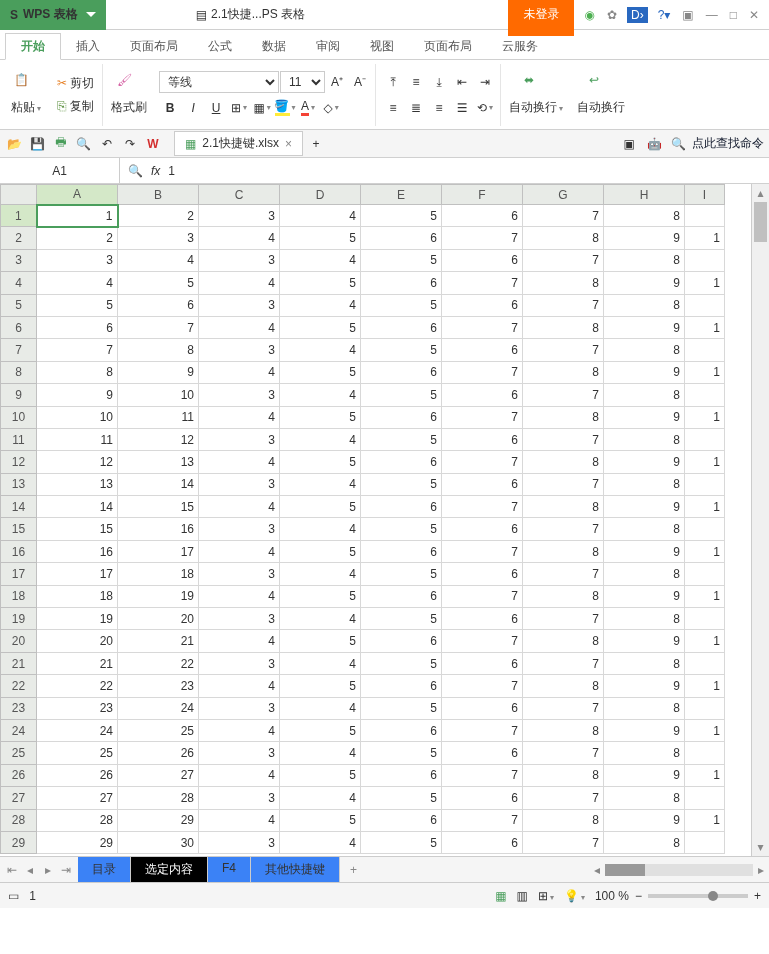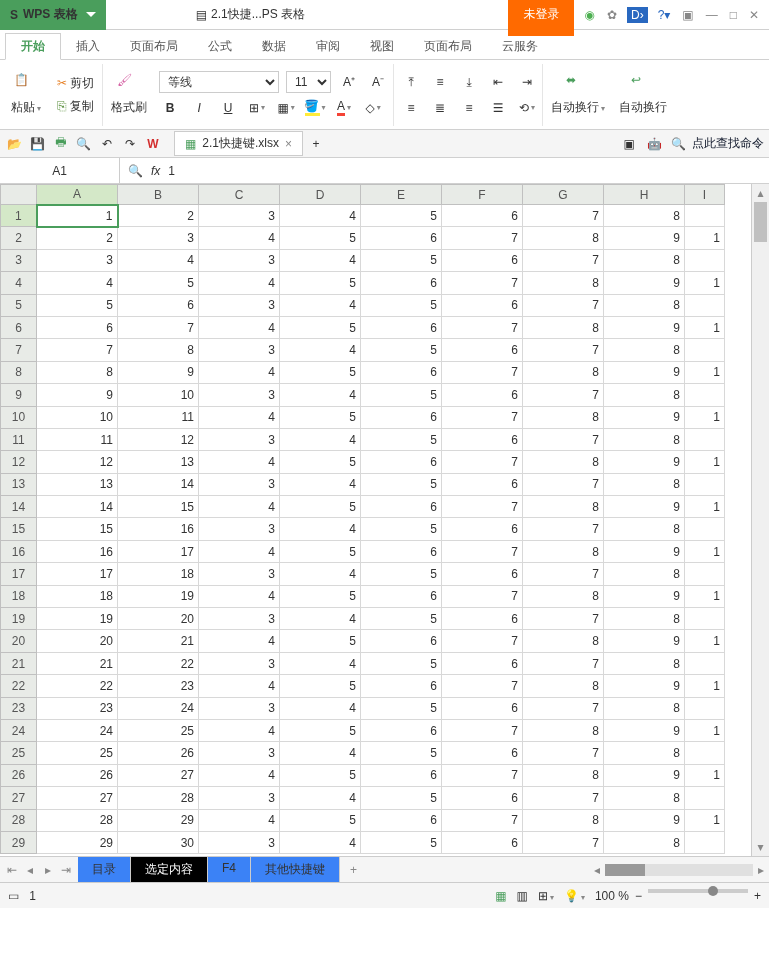--- a/index.html
+++ b/index.html
@@ -15,21 +15,21 @@
 .menu-item{padding:4px 15px;cursor:pointer;color:#555}
 .menu-item.active{background:#fff;border:1px solid #d0d0d0;border-bottom:1px solid #fff;margin-bottom:-1px;color:#4a9e5c;font-weight:bold}
 .ribbon{height:70px;background:#fff;display:flex;align-items:center;padding:2px 5px;border-bottom:1px solid #d0d0d0;gap:2px}
 .ribbon-group{display:flex;flex-direction:column;gap:2px;padding:0 4px;border-right:1px solid #e5e5e5;height:62px;justify-content:center}
 .ribbon-btn{display:flex;align-items:center;gap:3px;padding:2px 4px;cursor:pointer;white-space:nowrap}
 .ribbon-big{display:flex;flex-direction:column;align-items:center;justify-content:center;padding:2px 6px;cursor:pointer;height:62px;gap:2px}
 .icon-lg{width:24px;height:24px}
 select,input[type=text]{border:1px solid #ccc;padding:2px 4px;background:#fff}
 .font-sel{width:120px}
 .size-sel{width:45px}
-.btn-row{display:flex;gap:7px;align-items:flex-start}
+.btn-row{display:flex;gap:1px;align-items:flex-start}
 .btn-sq{width:22px;height:22px;display:flex;align-items:center;justify-content:center;cursor:pointer;border:1px solid transparent}
 .quickbar{height:28px;background:#f5f5f5;border-bottom:1px solid #d0d0d0;display:flex;align-items:center;padding:0 5px;gap:3px}
 .qb-icon{width:20px;height:20px;display:flex;align-items:center;justify-content:center;cursor:pointer}
 .doc-tab{background:#fff;border:1px solid #ccc;padding:3px 10px;display:flex;align-items:center;gap:6px;margin-left:8px}
 .doc-tab .close{color:#888;cursor:pointer}
 .formula-bar{height:26px;border-bottom:1px solid #d0d0d0;display:flex;align-items:center}
 .name-box{width:120px;border-right:1px solid #ccc;padding:0 19px;text-align:center;height:100%;display:flex;align-items:center;justify-content:center}
 .fx-area{display:flex;align-items:center;padding:0 8px;gap:8px;flex:1}
 .grid-wrap{position:relative;height:672px;overflow:hidden;display:flex}
 .grid-main{flex:1;overflow:hidden}
@@ -50,21 +50,21 @@
 .nav-btns span{width:16px;text-align:center;color:#888;cursor:pointer}
 .sheet-tab{padding:4px 14px;border-right:1px solid #ccc;cursor:pointer;background:#3b82f6}
 .sheet-tab.active{background:#000000;color:#fff}
 .sheet-add{padding:4px 10px;color:#888;cursor:pointer}
 .hscroll{margin-left:auto;display:flex;align-items:center;width:180px}
 .hscroll .arrow{width:16px;text-align:center;color:#888;cursor:pointer}
 .hscroll .track{flex:1;height:12px;background:#e0e0e0;position:relative}
 .hscroll .thumb{position:absolute;left:0;width:40px;top:0;bottom:0;background:#999}
 .statusbar{height:26px;background:#f5f5f5;border-top:1px solid #ccc;display:flex;align-items:center;padding:0 8px;gap:10px}
 .statusbar .spacer{flex:1}
-.zoom{display:flex;align-items:flex-start;gap:6px}
+.zoom{display:flex;align-items:center;gap:6px}
 .slider{width:100px;height:4px;background:#ccc;position:relative}
 .slider .knob{position:absolute;width:10px;height:10px;background:#888;border-radius:50%;top:-3px;left:60%}
 .dd::after{content:"▾";font-size:8px;margin-left:2px;color:#888}
 .col-i{width:40px}
 </style>
 </head>
 <body>
 
 <div class="titlebar">
   <div class="app-badge">

